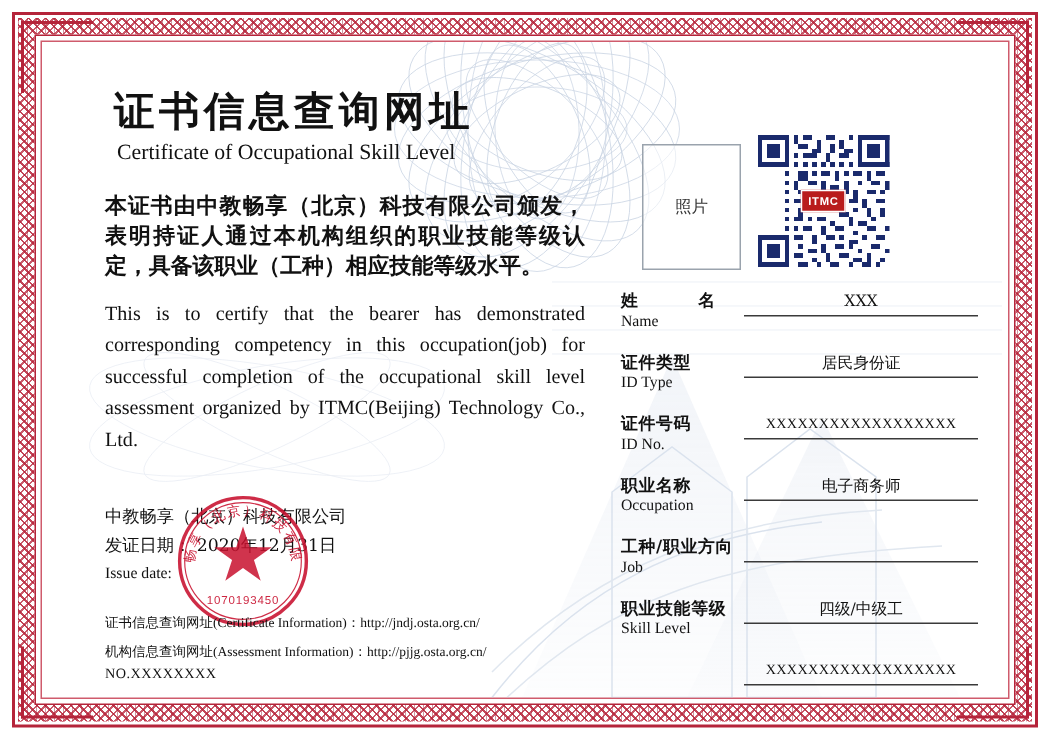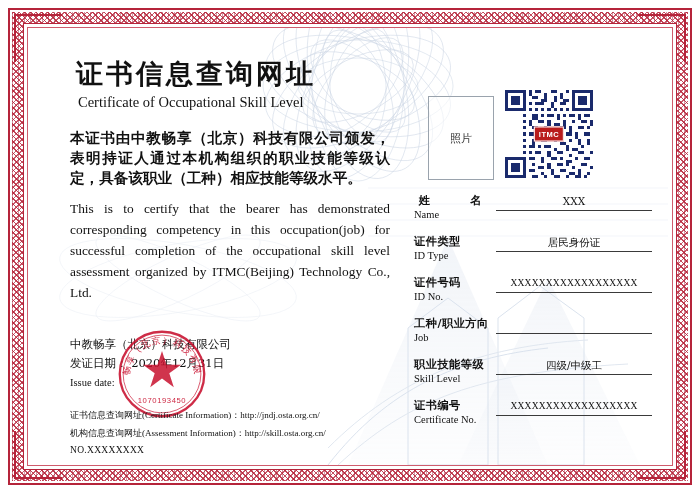--- a/index.html
+++ b/index.html
@@ -258,21 +258,21 @@
     color: #111;
     line-height: 15px;
     overflow: hidden;
     white-space: nowrap;
   }
   .field-value.mono {
     font-family: "Liberation Serif", serif;
     font-size: 9.5px;
     letter-spacing: .2px;
   }
-  .field-row.name-row .field-labels .f-zh { letter-spacing: 6px; text-align: center; }
+  .field-row.name-row .field-labels .f-zh { letter-spacing: 6px; }
 </style>
 </head>
 <body>
 
 <div class="cert-root">
 
   <div class="border-outer"></div>
   <div class="border-band"></div>
   <div class="border-band-inner-mask"></div>
   <div class="border-line-2"></div>
@@ -374,21 +374,21 @@
         <textPath href="#sealarc" startOffset="50%" text-anchor="middle">中教畅享（北京）科技有限公司</textPath>
       </text>
       <text x="50" y="80" text-anchor="middle" font-family="Liberation Sans, sans-serif" font-size="8" fill="#c8102e" opacity="0.9" letter-spacing="0.6">1070193450</text>
     </svg>
 
     <div class="queries">
       <div>
         <span class="en">证书信息查询网址(Certificate Information)：</span><span class="en">http://jndj.osta.org.cn/</span>
       </div>
       <div>
-        <span class="en">机构信息查询网址(Assessment Information)：</span><span class="en">http://skill.osta.org.cn/</span>
+        <span class="en">机构信息查询网址(Assessment Information)：</span><span class="en">http://pjjg.osta.org.cn/</span>
       </div>
     </div>
 
     <div class="serial">NO.XXXXXXXX</div>
 
     <div class="photo-box">
       <div class="photo-label">照片</div>
     </div>
 
     <svg class="qr" viewBox="0 0 29 29" shape-rendering="crispEdges">
@@ -544,40 +544,43 @@
       </div>
 
       <div class="field-row">
         <div class="field-labels">
           <div class="f-zh">证件号码</div>
           <div class="f-en">ID No.</div>
         </div>
         <div class="field-value mono">XXXXXXXXXXXXXXXXXX</div>
       </div>
 
+      <div class="field-row">
+        <div class="field-labels">
+          <div class="f-zh">职业名称</div>
+          <div class="f-en">Occupation</div>
+        </div>
+        <div class="field-value">电子商务师</div>
+      </div>
 
       <div class="field-row">
         <div class="field-labels">
           <div class="f-zh">工种/职业方向</div>
           <div class="f-en">Job</div>
         </div>
         <div class="field-value"></div>
       </div>
 
       <div class="field-row">
         <div class="field-labels">
           <div class="f-zh">职业技能等级</div>
           <div class="f-en">Skill Level</div>
         </div>
         <div class="field-value">四级/中级工</div>
       </div>
 
       <div class="field-row">
-        <div class="field-labels">
-          <div class="f-zh">证书编号</div>
-          <div class="f-en">Certificate No.</div>
-        </div>
         <div class="field-value mono">XXXXXXXXXXXXXXXXXX</div>
       </div>
 
     </div>
   </div>
 </div>
 
 </body></html>

